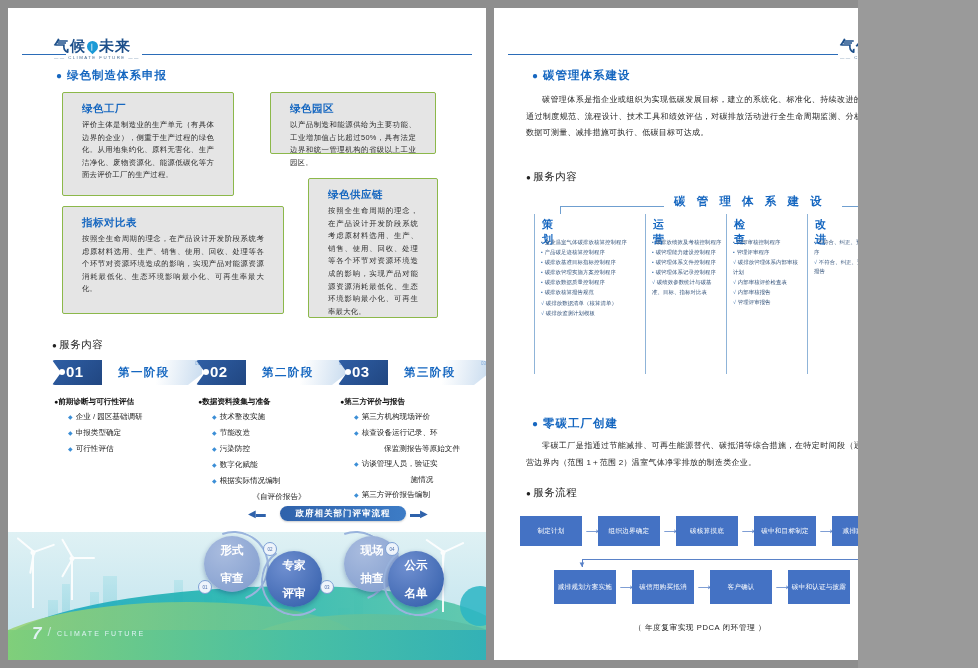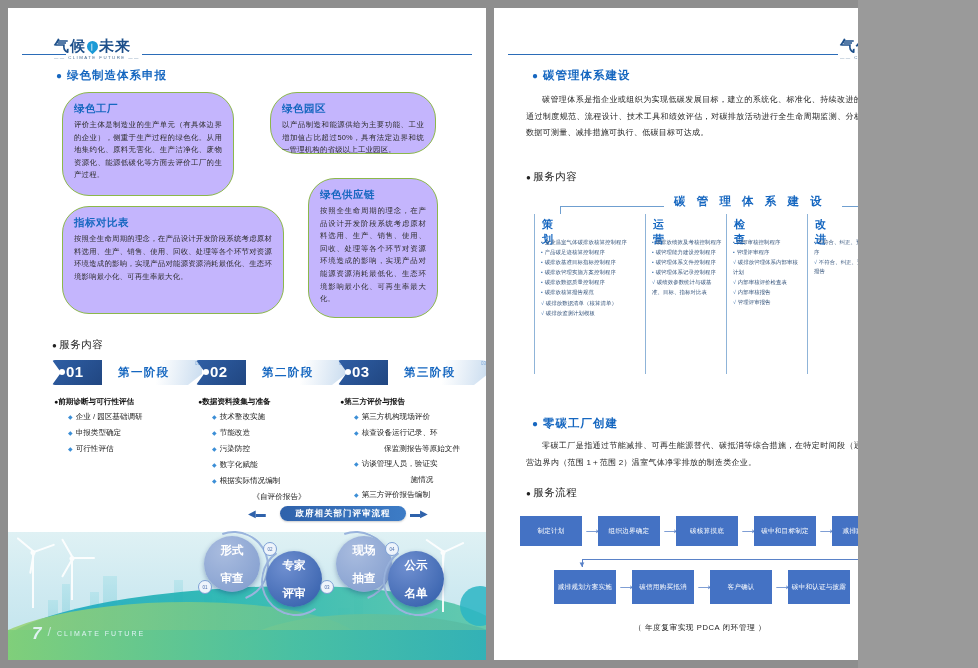--- a/index.html
+++ b/index.html
@@ -20,21 +20,21 @@
   .logo .leaf{display:inline-block;width:11px;height:11px;border-radius:50% 50% 50% 0;background:#1b9ad6;transform:rotate(-45deg);vertical-align:-1px;margin:0 1px;position:relative;}
   .logo .leaf:after{content:"";position:absolute;left:4px;top:2px;width:1px;height:7px;background:#cfe9f7;transform:rotate(45deg);}
 
   
   .sec-h{position:absolute;font-size:11.5px;font-weight:bold;color:#1667c0;letter-spacing:1px;white-space:nowrap;}
   .sec-h .dot{color:#1667c0;font-size:10px;margin-right:4px;}
   .sub-h{position:absolute;font-size:10.5px;color:#222;letter-spacing:.5px;white-space:nowrap;}
   .sub-h .dot{font-size:8px;margin-right:2px;}
 
   
-  .gcard{position:absolute;border:1.2px solid #8cb84a;border-radius:27px;box-sizing:border-box;padding:9px 11px;background:#c4b5fd;}
+  .gcard{position:absolute;border:1.2px solid #8cb84a;border-radius:2px;box-sizing:border-box;padding:9px 19px;background:#e5e5e5;}
   .gcard .t{font-size:10.5px;font-weight:bold;color:#1667c0;letter-spacing:.5px;margin-bottom:3px;}
   .gcard .b{font-size:7.4px;color:#2d2d2d;line-height:12.6px;text-align:justify;letter-spacing:.2px;}
 
   
   .phase{position:absolute;}
   .tag{position:relative;height:25px;width:150px;}
   .tag .dk{position:absolute;left:0;top:0;width:54px;height:25px;background:linear-gradient(135deg,#2f5fa6,#20457f);
       clip-path:polygon(0 0,54px 0,54px 25px,0 25px,9px 12.5px);border-radius:3px 0 0 3px;}
   .tag .num{position:absolute;left:14px;top:3px;font-size:15px;font-weight:bold;color:#fff;letter-spacing:.5px;}
   .tag .bul{position:absolute;left:7px;top:9px;width:6px;height:6px;border-radius:50%;background:#fff;}
@@ -291,21 +291,21 @@
     </div>
     <div class="rnum" style="left:190px;top:572px;">01</div>
 
     <div class="ring" style="left:253px;top:538px;transform:rotate(190deg);"></div>
     <div class="rcirc" style="left:258px;top:543px;">
       <span><span>专家</span><br><span>评审</span></span>
     </div>
     <div class="rnum" style="left:255px;top:534px;">02</div>
 
     <div class="ring" style="left:313px;top:523px;"></div>
-    <div class="rcirc lt" style="left:328px;top:528px;justify-content:center;">
+    <div class="rcirc lt" style="left:336px;top:528px;justify-content:center;">
       <span><span>现场</span><br><span>抽查</span></span>
     </div>
     <div class="rnum" style="left:312px;top:572px;">03</div>
 
     <div class="ring" style="left:375px;top:538px;transform:rotate(190deg);"></div>
     <div class="rcirc" style="left:380px;top:543px;">
       <span><span>公示</span><br><span>名单</span></span>
     </div>
     <div class="rnum" style="left:377px;top:534px;">04</div>
   </div>

